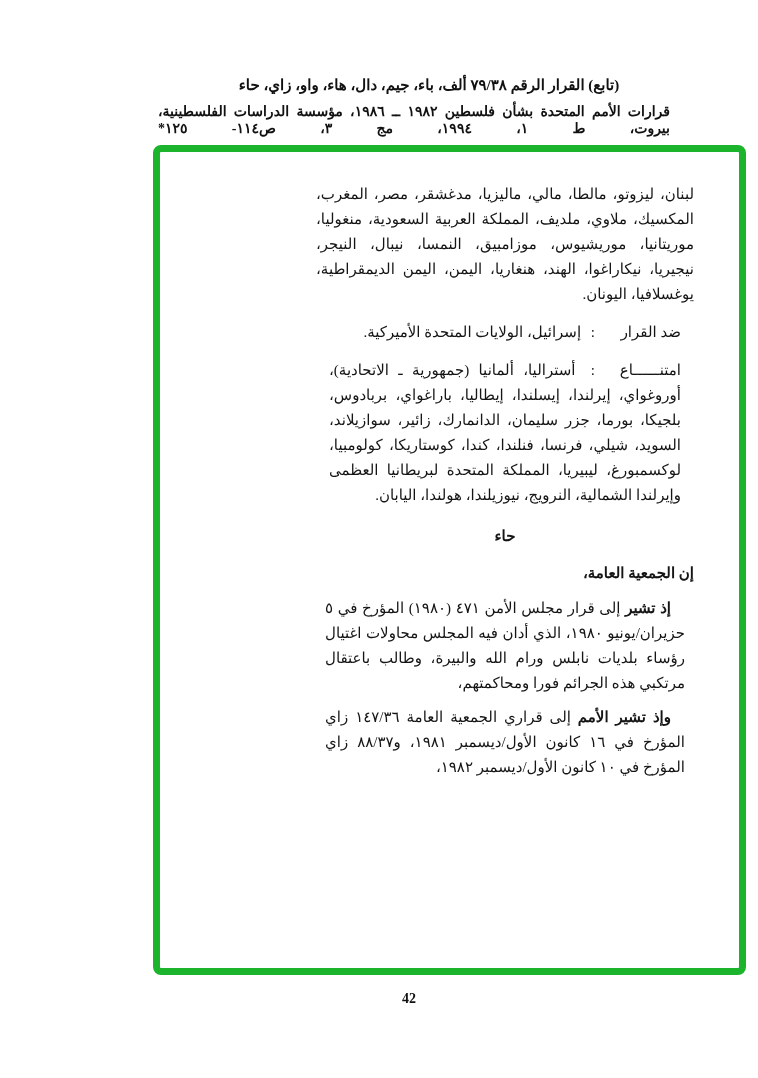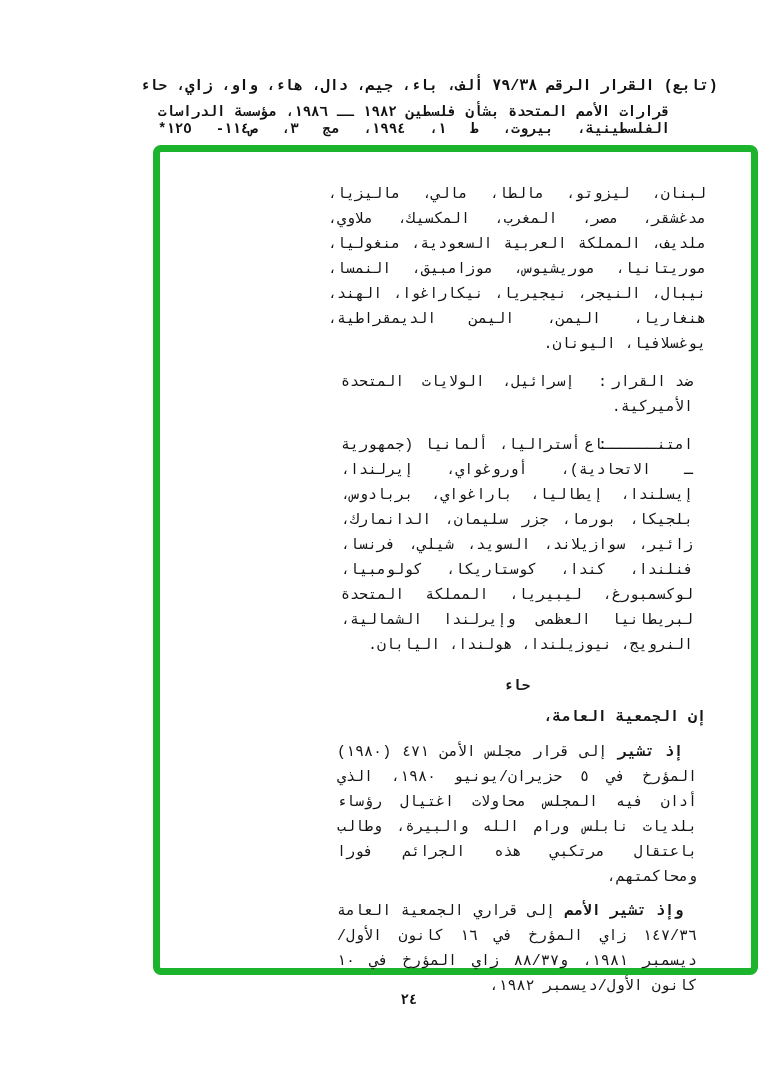--- a/index.html
+++ b/index.html
@@ -1,20 +1,20 @@
 <!DOCTYPE html>
 <html lang="ar" dir="rtl"><head>
 <meta charset="utf-8">
 <style>
   html,body{margin:0;padding:0;background:#ffffff;}
   .page{
     position:relative;
     width:690px;height:1078px;
     background:#ffffff;
-    font-family:Liberation Mono, monospace;
+    font-family:Liberation Serif, serif;
     direction:rtl;
     overflow:hidden;
     color:#1a1a1a;
   }
   .hdr-title{
     position:absolute;top:76px;left:32px;right:0;
     text-align:center;
     font-size:15px;font-weight:bold;
     letter-spacing:0px;
     color:#111;
@@ -26,37 +26,36 @@
     color:#111;
     white-space:normal;
   }
   .frame{
     position:absolute;
     left:85px;top:145px;
     width:579px;height:816px;
     border:7px solid #1cb42c;
     border-radius:8px;
     background:#ffffff;
-    padding-left:12px;
   }
   .content{
     position:absolute;
     top:30px;right:45px;
     width:378px;
     font-size:15px;line-height:25px;
     text-align:justify;
     color:#151515;
   }
   .para{margin:9px;}
   .countries{margin:0 0 0 0;}
   .vote p{margin:13px;}
   .lbl{display:inline-block;width:86px;vertical-align:baseline;}
   .sep{padding-left:6px;}
   .haa{
-    margin:16px 0 6px 0;
+    margin:16px 0 12px 0;
     text-align-last:center;
     font-weight:bold;
   }
   .assembly{
     margin:6px 0 0 0;
     font-weight:bold;
     text-align:left;text-align-last:right;
   }
   .pre1{margin-top:10px;}
   .pre{ text-indent:14px; }
@@ -107,15 +106,15 @@
       </p>
 
       <p class="para pre">
         <b>وإذ تشير الأمم</b><span> إلى قراري الجمعية العامة ١٤٧/٣٦ زاي المؤرخ في ١٦ كانون الأول/ديسمبر ١٩٨١، و٨٨/٣٧ زاي المؤرخ في ١٠ كانون الأول/ديسمبر ١٩٨٢،</span>
       </p>
 
 
     </div>
   </div>
 
-  <div class="pagenum">٢٤</div>
+  <div class="pagenum">42</div>
 
 </div>
 
 </body></html>

